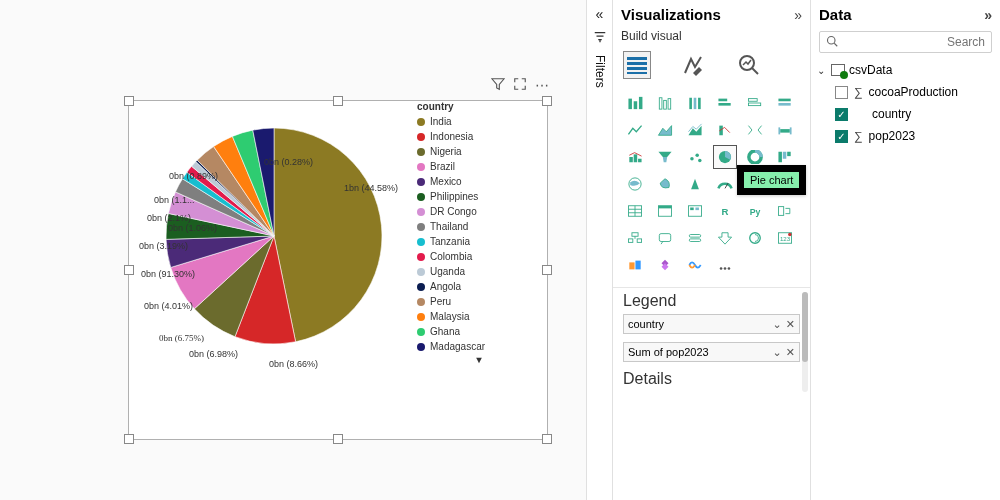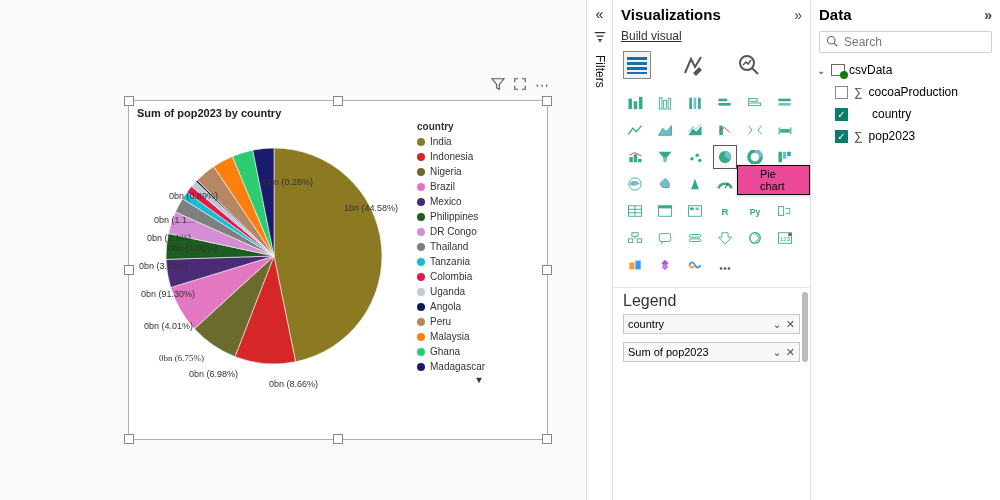--- a/index.html
+++ b/index.html
@@ -35,45 +35,45 @@
   
   .filters-rail { width: 26px; border-left: 1px solid #e0e0e0; background:#fff; display:flex; flex-direction:column; align-items:center; padding-top:6px; gap:8px; }
   .filters-rail .chev-left { font-size:14px; color:#222; cursor:pointer; }
   .filters-rail .filt-icon { font-size:13px; color:#333; }
   .filters-rail .filt-label { writing-mode: vertical-lr; font-size:12px; color:#111; font-weight:500; }
 
   
   .viz-pane { width: 198px; background:#fff; border-left:1px solid #e0e0e0; display:flex; flex-direction:column; font-size:12px; position:relative; }
   .viz-pane .pane-header { display:flex; justify-content:space-between; align-items:center; padding:6px 8px 2px 8px; font-size:15px; font-weight:600;gap:29px; }
   .viz-pane .pane-header .chev { font-size:14px; color:#444; cursor:pointer; font-weight:normal;}
-  .viz-pane .sub-header { padding:4px 8px; font-size:12px; color:#333;text-decoration:underline; }
+  .viz-pane .sub-header { padding:4px 8px; font-size:12px; color:#333; }
   .viz-tabs { display:flex; gap:28px; padding:4px 10px 8px 10px; }
   .viz-tab { width:28px; height:28px; display:flex; align-items:center; justify-content:center; cursor:pointer; }
   .viz-tab svg { width:24px; height:24px; }
   .viz-tab.active { background:#f2f2f2; border:1px solid #888; }
 
   .chart-gallery { display:grid; grid-template-columns: repeat(6, 1fr); gap:3px; padding:4px 10px; }
   .gallery-item { width:24px; height:24px; border:1px solid transparent; display:flex; align-items:center; justify-content:center; cursor:pointer; color:#1f77b4; }
   .gallery-item.selected { border-color:#555; background:#fafafa; }
   .gallery-ph { width:18px; height:14px; }
-  .tooltip { position:absolute; background:#ec4899; border:1px solid #000000; padding:2px 22px; font-size:11px; z-index:5; box-shadow:0 1px 3px rgba(0,0,0,.2); left: 124px; top: 165px;}
+  .tooltip { position:absolute; background:#86efac; border:7px solid #000000; padding:2px 6px; font-size:11px; z-index:5; box-shadow:0 1px 3px rgba(0,0,0,.2); left: 124px; top: 165px;}
 
   .field-wells { border-top:1px solid #e6e6e6; margin-top:6px; padding:0 0 0 0; overflow:hidden; position:relative;}
   .well { padding:4px 10px; }
   .well-label { font-size:16px; color:#333; margin-bottom:4px; }
   .well-box { height:20px; border:1px solid #c8c8c8; background:#f8f8f8; display:flex; align-items:center; justify-content:space-between; padding:0 4px; font-size:11px; }
   .well-box .actions { display:flex; gap:4px; color:#555; }
   .scroll-track { position:absolute; right:2px; top:4px; bottom:4px; width:6px; background:#eee; border-radius:3px;}
   .scroll-thumb { position:absolute; left:0; right:0; top:0; height:70px; background:#bbb; border-radius:3px;}
 
   
   .data-pane { width: 190px; background:#fff; border-left:1px solid #e0e0e0; font-size:12px; }
   .data-pane .pane-header { display:flex; justify-content:space-between; align-items:center; padding:6px 8px 4px 8px; font-size:15px; font-weight:600; }
   .data-pane .search { margin:4px 8px 6px 8px; display:flex; align-items:center; border:1px solid #cfcfcf; border-radius:2px; height:22px; padding:0 6px; gap:6px; color:#666; }
-  .data-pane .search input { border:none; outline:none; font-size:12px; width:100%; }
+  .data-pane .search input { border:none; outline:none; font-size:12px; width:100%;text-align:right; }
   .tree { padding:0 6px; }
   .tree-row { display:flex; align-items:center; gap:4px; height:22px; cursor:pointer; }
   .tree-row .caret { width:10px; font-size:10px; color:#333; }
   .tree-row .tbl-icon { width:14px; height:12px; position:relative; }
   .tbl-icon .tbl { width:14px; height:12px; border:1px solid #666; background:linear-gradient(#fff,#fff); }
   .tbl-icon .badge { position:absolute; right:-3px; bottom:-3px; width:8px; height:8px; background:#107c10; border-radius:50%; }
   .field-row { display:flex; align-items:center; gap:6px; height:22px; padding-left:18px; cursor:pointer; }
   .checkbox { width:13px; height:13px; border:1px solid #888; background:#fff; display:flex; align-items:center; justify-content:center; font-size:10px; color:#fff; }
   .checkbox.checked { background:#0b7b6b; border-color:#0b7b6b; }
   .sigma { color:#444; font-size:12px; }
@@ -98,21 +98,20 @@
     </div>
     <div class="handle h-tl"></div>
     <div class="handle h-tr"></div>
     <div class="handle h-bl"></div>
     <div class="handle h-br"></div>
     <div class="handle h-l"></div>
     <div class="handle h-r"></div>
     <div class="handle h-t"></div>
     <div class="handle h-b"></div>
 
-    <div class="chart-title">Sum of pop2023 by country</div>
     <div class="chart-body">
       <div class="pie-wrap">
         <svg class="pie" viewBox="-110 -110 220 220" id="pie-svg">
             <path d="M0 0 L5.8170722959499274e-15 -95 A95 95 0 0 1 19.011491553638365 93.07826378325896 Z" fill="#8c7a23" stroke="#fff" stroke-width="0.5"></path>
             <path d="M0 0 L19.011491553638365 93.07826378325896 A95 95 0 0 1 -34.323113192673794 88.58286460011836 Z" fill="#d62728" stroke="#fff" stroke-width="0.5"></path>
             <path d="M0 0 L-34.323113192673794 88.58286460011836 A95 95 0 0 1 -70.10333697526725 64.1133538736832 Z" fill="#6b6b2d" stroke="#fff" stroke-width="0.5"></path>
             <path d="M0 0 L-70.10333697526725 64.1133538736832 A95 95 0 0 1 -90.87886952231818 27.677266381372732 Z" fill="#e377c2" stroke="#fff" stroke-width="0.5"></path>
             <path d="M0 0 L-90.87886952231818 27.677266381372732 A95 95 0 0 1 -94.95387785497074 2.9599122120929424 Z" fill="#4b2a78" stroke="#fff" stroke-width="0.5"></path>
             <path d="M0 0 L-94.95387785497074 2.9599122120929424 A95 95 0 0 1 -92.90857913549065 -19.82412477322195 Z" fill="#1b5e20" stroke="#fff" stroke-width="0.5"></path>
             <path d="M0 0 L-92.90857913549065 -19.82412477322195 A95 95 0 0 1 -86.72000721742388 -38.789693840116215 Z" fill="#d48fd4" stroke="#fff" stroke-width="0.5"></path>
@@ -525,20 +524,23 @@
     </div>
     <div class="well">
       <div class="well-box">
         <span>Sum of pop2023</span>
         <span class="actions">
             <span>⌄</span>
             <span>✕</span>
           </span>
       </div>
     </div>
+    <div class="well">
+      <div class="well-label">Details</div>
+    </div>
   </div>
 </div>
 
 <div class="data-pane">
   <div class="pane-header">
     <span>Data</span>
     <span class="chev" style="font-size:14px;color:#444;cursor:pointer;">»</span>
   </div>
   <div class="search">
     <span>

